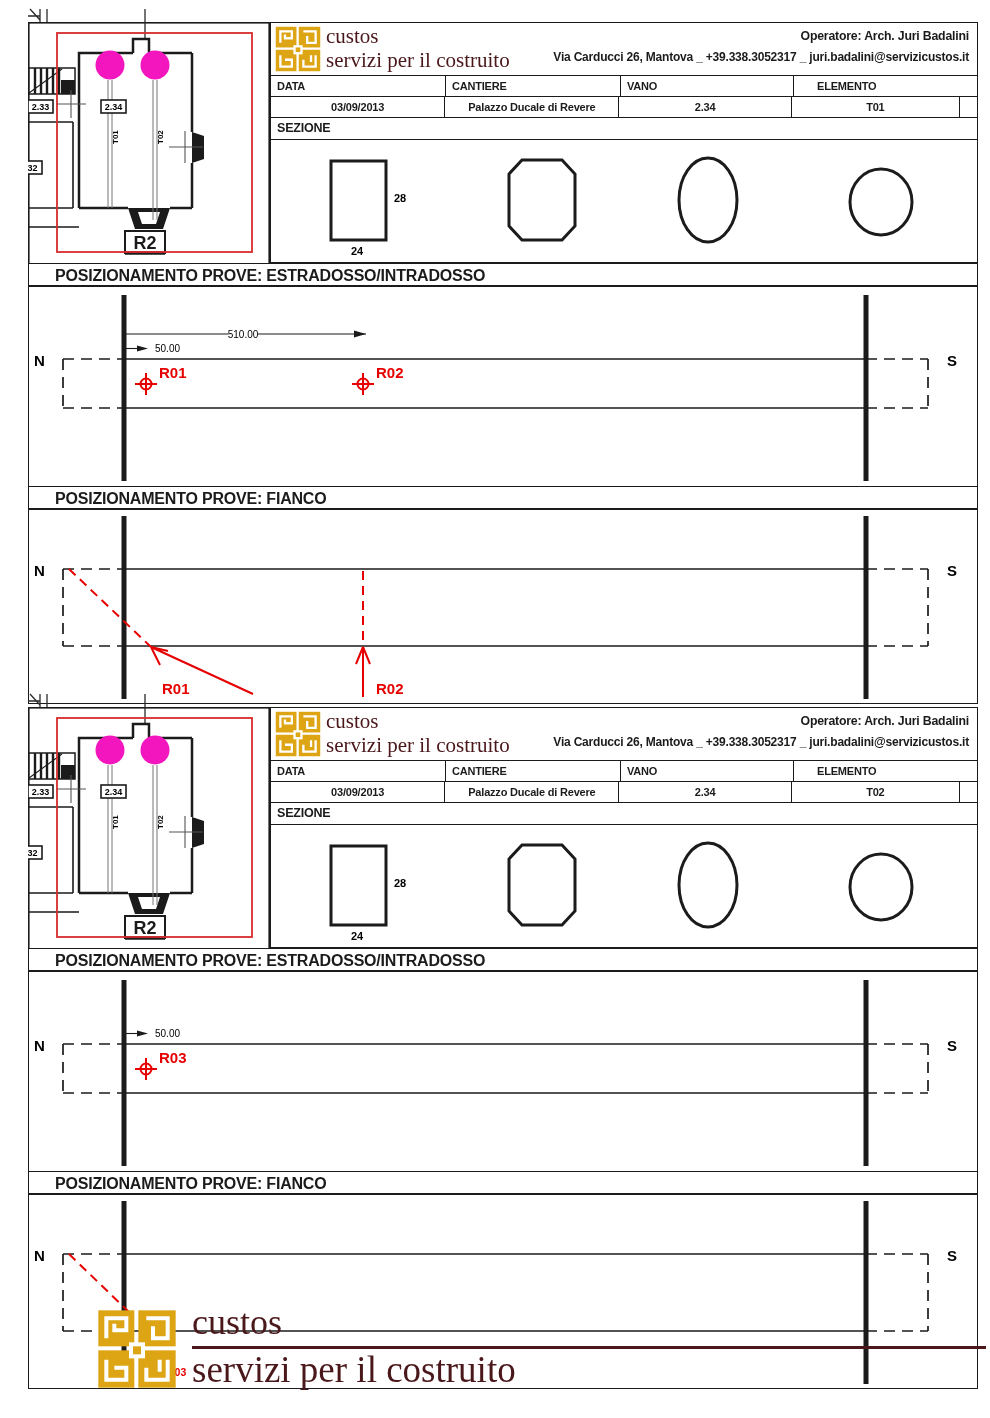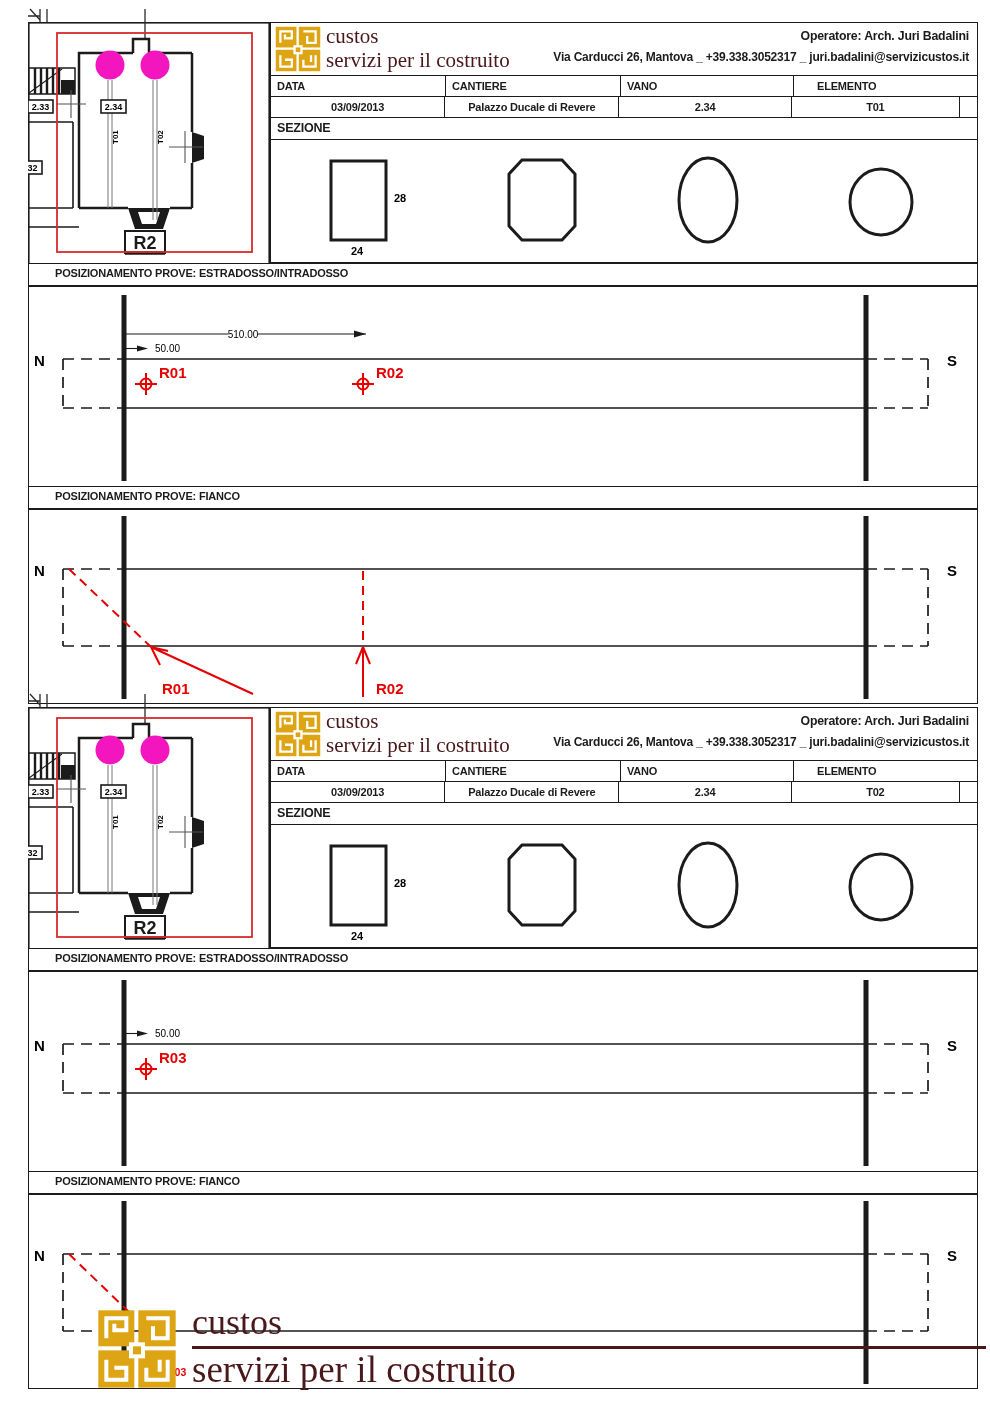--- a/index.html
+++ b/index.html
@@ -1,20 +1,20 @@
 <!DOCTYPE html>
 <html><head>
 <meta charset="utf-8">
 <style>
   html,body{margin:0;padding:0;background:#e8e8e8;}
   .page{position:relative;width:990px;height:1418px;background:#ffffff;overflow:hidden;
         font-family:"Liberation Sans",sans-serif;color:#1b1b1b;}
   .abs{position:absolute;}
   .box{position:absolute;border:1.6px solid #1b1b1b;background:#fff;box-sizing:border-box;}
-  .bar-label{font-weight:bold;font-size:11px;letter-spacing:-0.2px;padding:3px 0 0 26px;}
+  .bar-label{font-weight:bold;font-size:16px;letter-spacing:-0.2px;padding:3px 0 0 26px;}
   .cells{display:flex;height:100%;}
   .cell{box-sizing:border-box;border-right:1.6px solid #1b1b1b;font-weight:bold;
         font-size:11px;letter-spacing:-0.2px;display:flex;align-items:center;}
   .cell:last-child{border-right:none;margin-left:17px;}
   .cell.hdr{padding-left:6px;justify-content:flex-start;}
   .cell.val{justify-content:center;}
   .brand-name{font-family:"Liberation Serif",serif;font-size:21px;color:#4a171a;line-height:23px;}
   .contact{position:absolute;right:8px;top:3px;text-align:right;font-weight:bold;
            font-size:12.3px;letter-spacing:-0.2px;line-height:21px;white-space:nowrap;}
   svg{display:block;}

